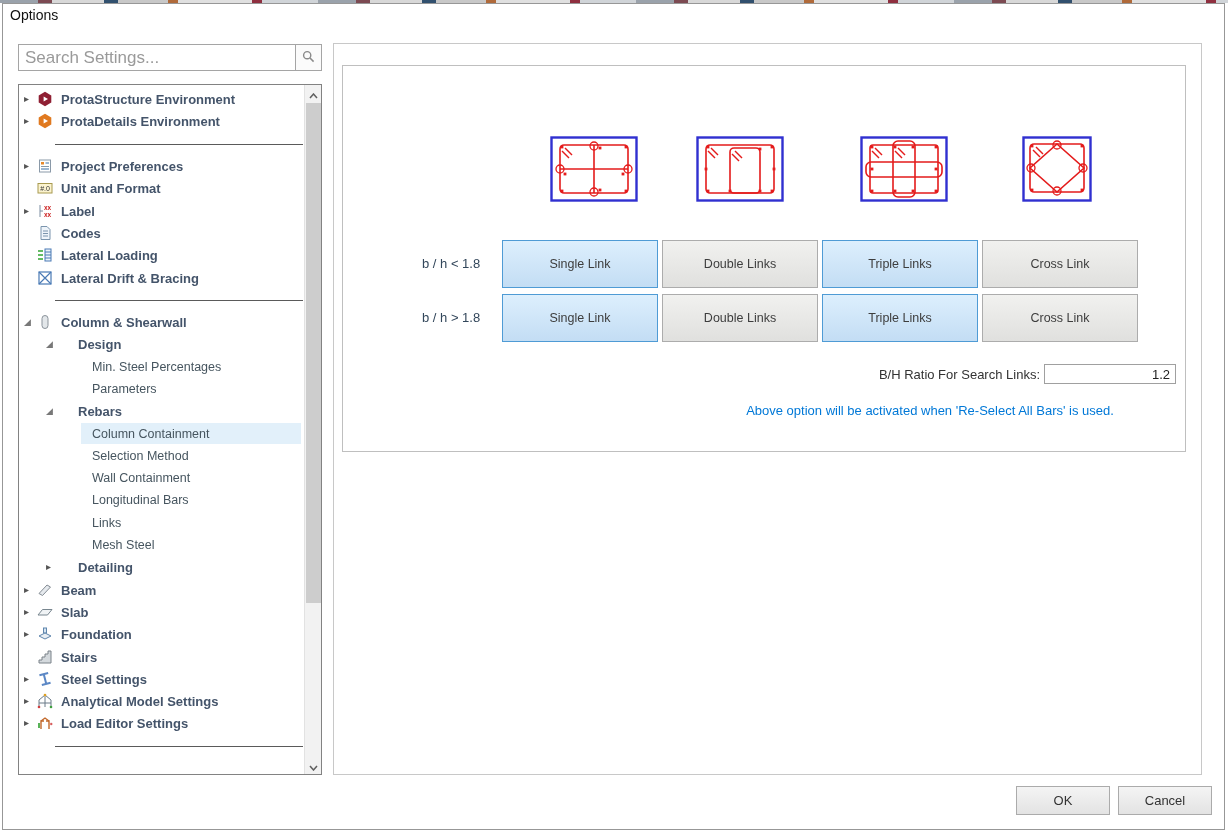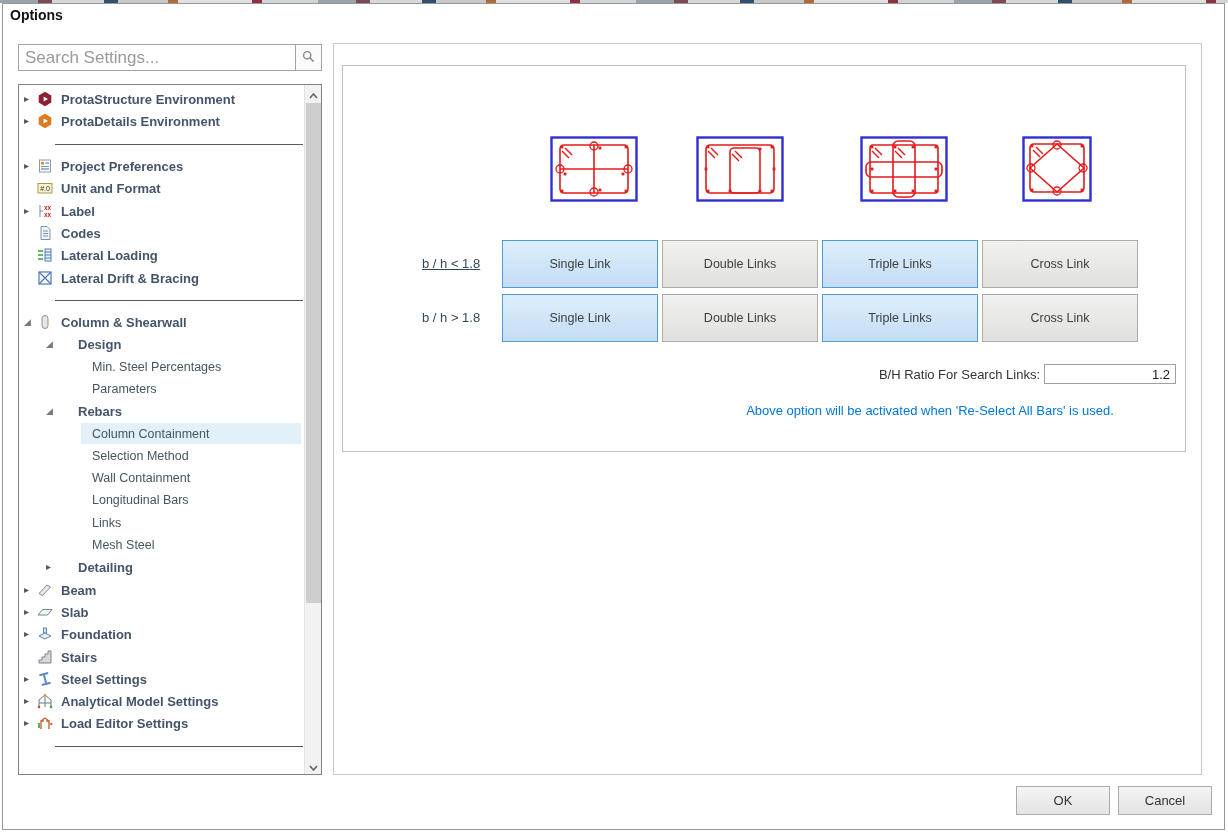--- a/index.html
+++ b/index.html
@@ -6,21 +6,21 @@
   html,body { width:1228px; height:832px; background:#fff; overflow:hidden;
               font-family:"Liberation Sans", sans-serif; }
   .abs { position:absolute; }
 
   
   #edge-strip { left:0; top:0; width:1228px; height:3px;
     background:repeating-linear-gradient(90deg,#9aa2ab 0 38px,#7c4a52 38px 52px,#d8d8d8 52px 104px,#31506e 104px 118px,#c8c8c8 118px 168px,#b06a3a 168px 178px,#e0e0e0 178px 252px,#8f2f3f 252px 262px,#d0d4d8 262px 318px); }
 
   #dialog-frame { left:2px; top:3px; width:1223px; height:827px; background:#fff; border:1px solid #979797; }
 
-  #title { left:10px; top:7px; font-size:14px; color:#111;font-weight:bold; }
+  #title { left:10px; top:7px; font-size:14px; color:#111; }
 
   
   #searchbox { left:18px; top:44px; width:304px; height:27px; border:1px solid #a5a5a5; background:#fff; display:flex; }
   #search-input { flex:1; border:none; outline:none; padding:0 6px; font-size:17px; color:#333; font-family:"Liberation Sans",sans-serif; }
   #search-input::placeholder { color:#9a9a9a; }
   #search-btn { width:26px; border-left:1px solid #a5a5a5; background:#fbfbfb; display:flex; align-items:center; justify-content:center; }
 
   
   #treebox { left:18px; top:84px; width:304px; height:691px; border:1px solid #828282; background:#fff; }
   #tree-content { position:absolute; left:0; top:3px; right:17px; bottom:0; overflow:hidden; }
@@ -395,21 +395,21 @@
    <line x1="14" y1="11" x2="21" y2="18" stroke="#e41b1b" stroke-width="1.4"></line>
         <line x1="11" y1="14" x2="18" y2="21" stroke="#e41b1b" stroke-width="1.4"></line>
         <rect x="8.6" y="8.6" width="2.8" height="2.8" fill="#e41b1b"></rect>
         <rect x="58.6" y="8.6" width="2.8" height="2.8" fill="#e41b1b"></rect>
         <rect x="8.6" y="52.6" width="2.8" height="2.8" fill="#e41b1b"></rect>
         <rect x="58.6" y="52.6" width="2.8" height="2.8" fill="#e41b1b"></rect>
  </svg>
     </div>
   </div>
 <div id="bh-rows">
-    <div class="bh-label" style="top: 240px; text-decoration: underline;">b / h &lt; 1.8</div>
+    <div class="bh-label" style="top: 240px;">b / h &lt; 1.8</div>
     <div class="link-btn sel" style="left: 502px; top: 240px;">Single Link</div>
     <div class="link-btn unsel" style="left: 662px; top: 240px;">Double Links</div>
     <div class="link-btn sel" style="left: 822px; top: 240px;">Triple Links</div>
     <div class="link-btn unsel" style="left: 982px; top: 240px;">Cross Link</div>
     <div class="bh-label" style="top: 294px;">b / h &gt; 1.8</div>
     <div class="link-btn sel" style="left: 502px; top: 294px;">Single Link</div>
     <div class="link-btn unsel" style="left: 662px; top: 294px;">Double Links</div>
     <div class="link-btn sel" style="left: 822px; top: 294px;">Triple Links</div>
     <div class="link-btn unsel" style="left: 982px; top: 294px;">Cross Link</div>
   </div>

